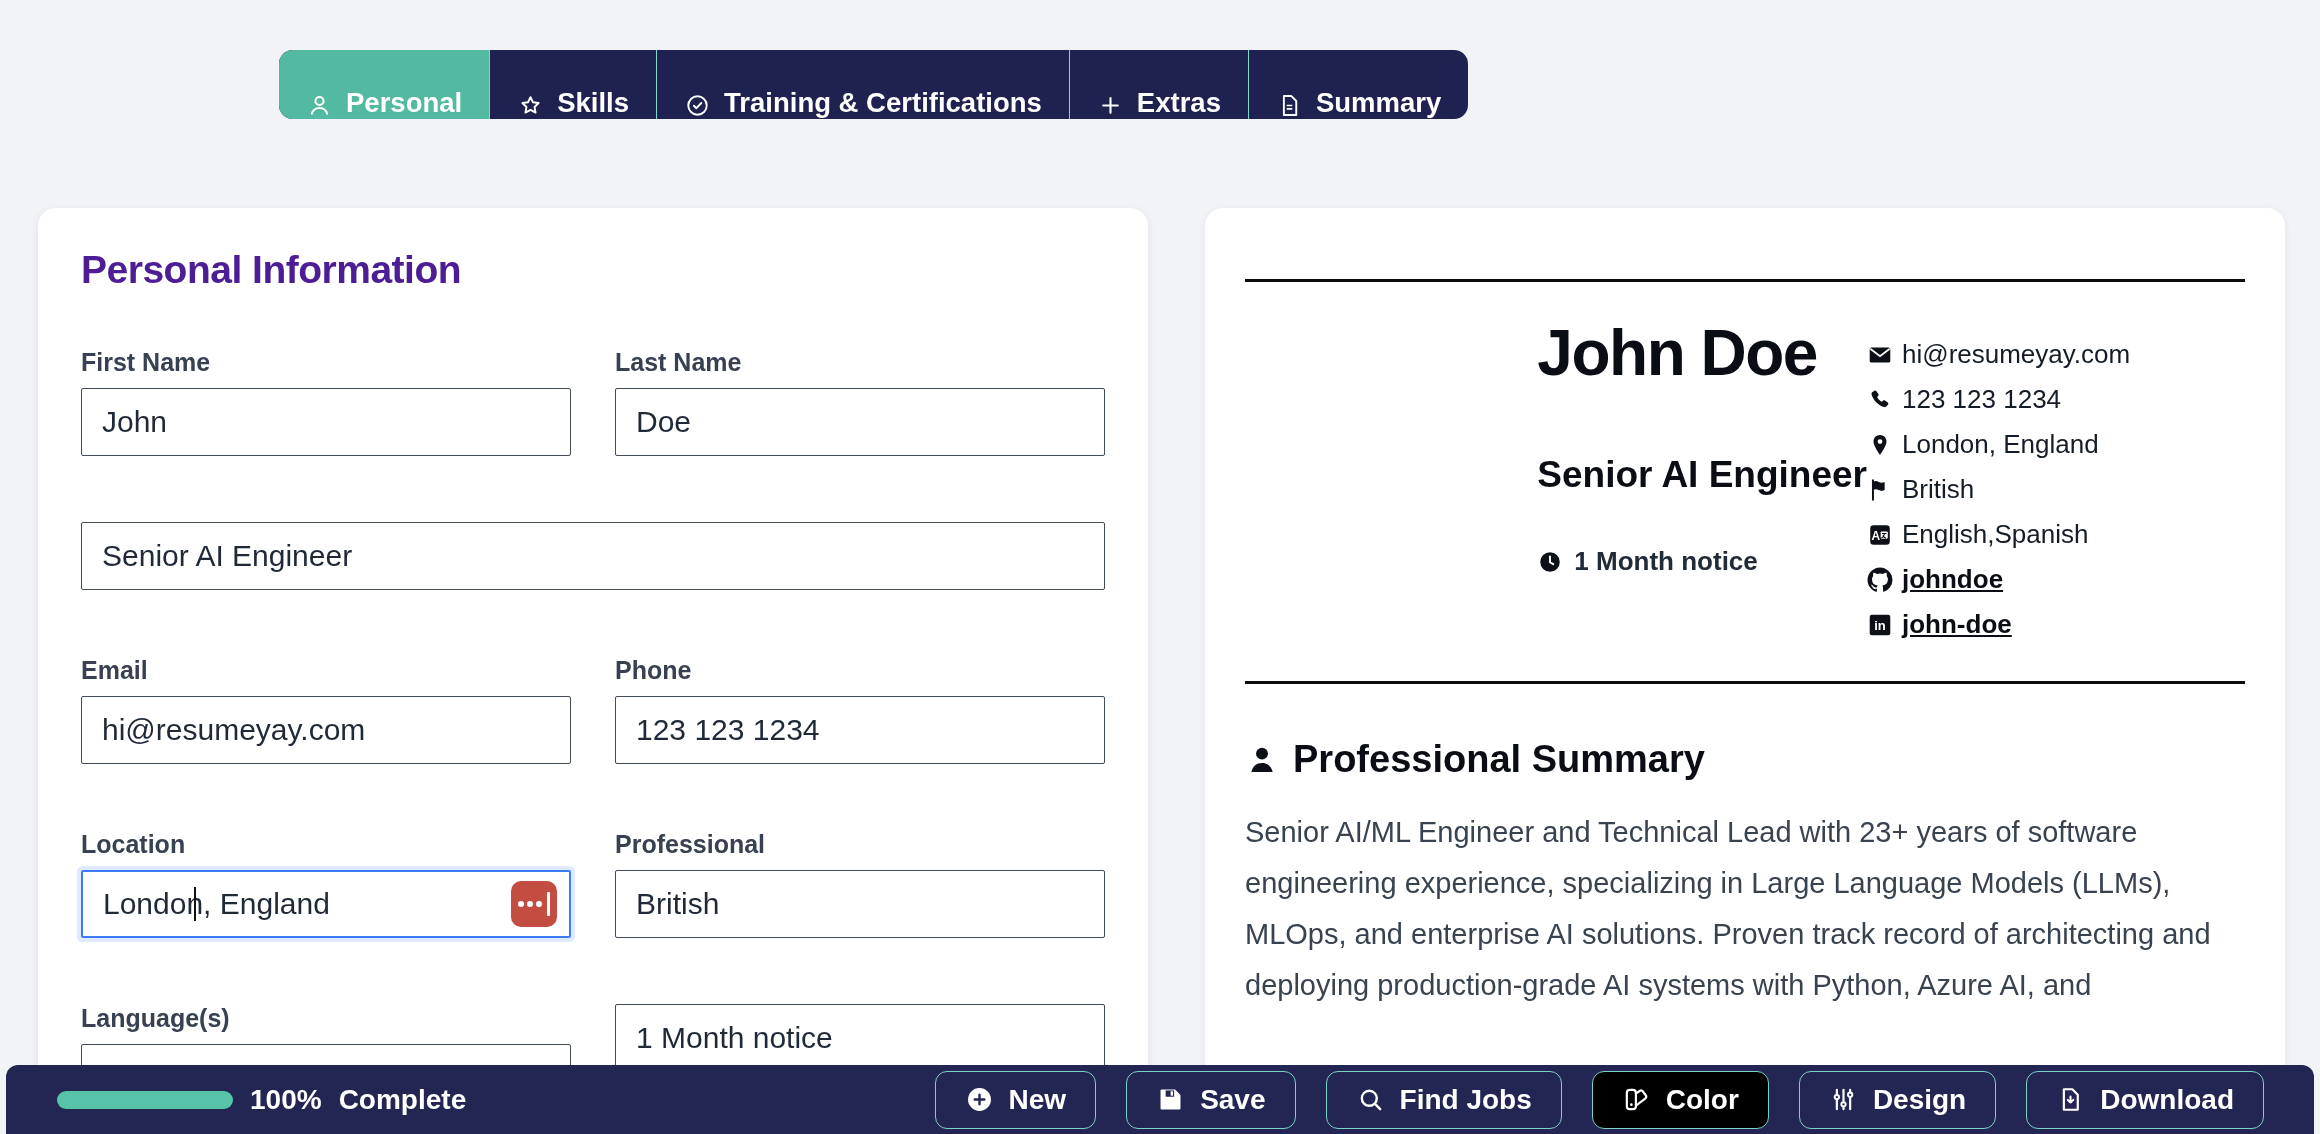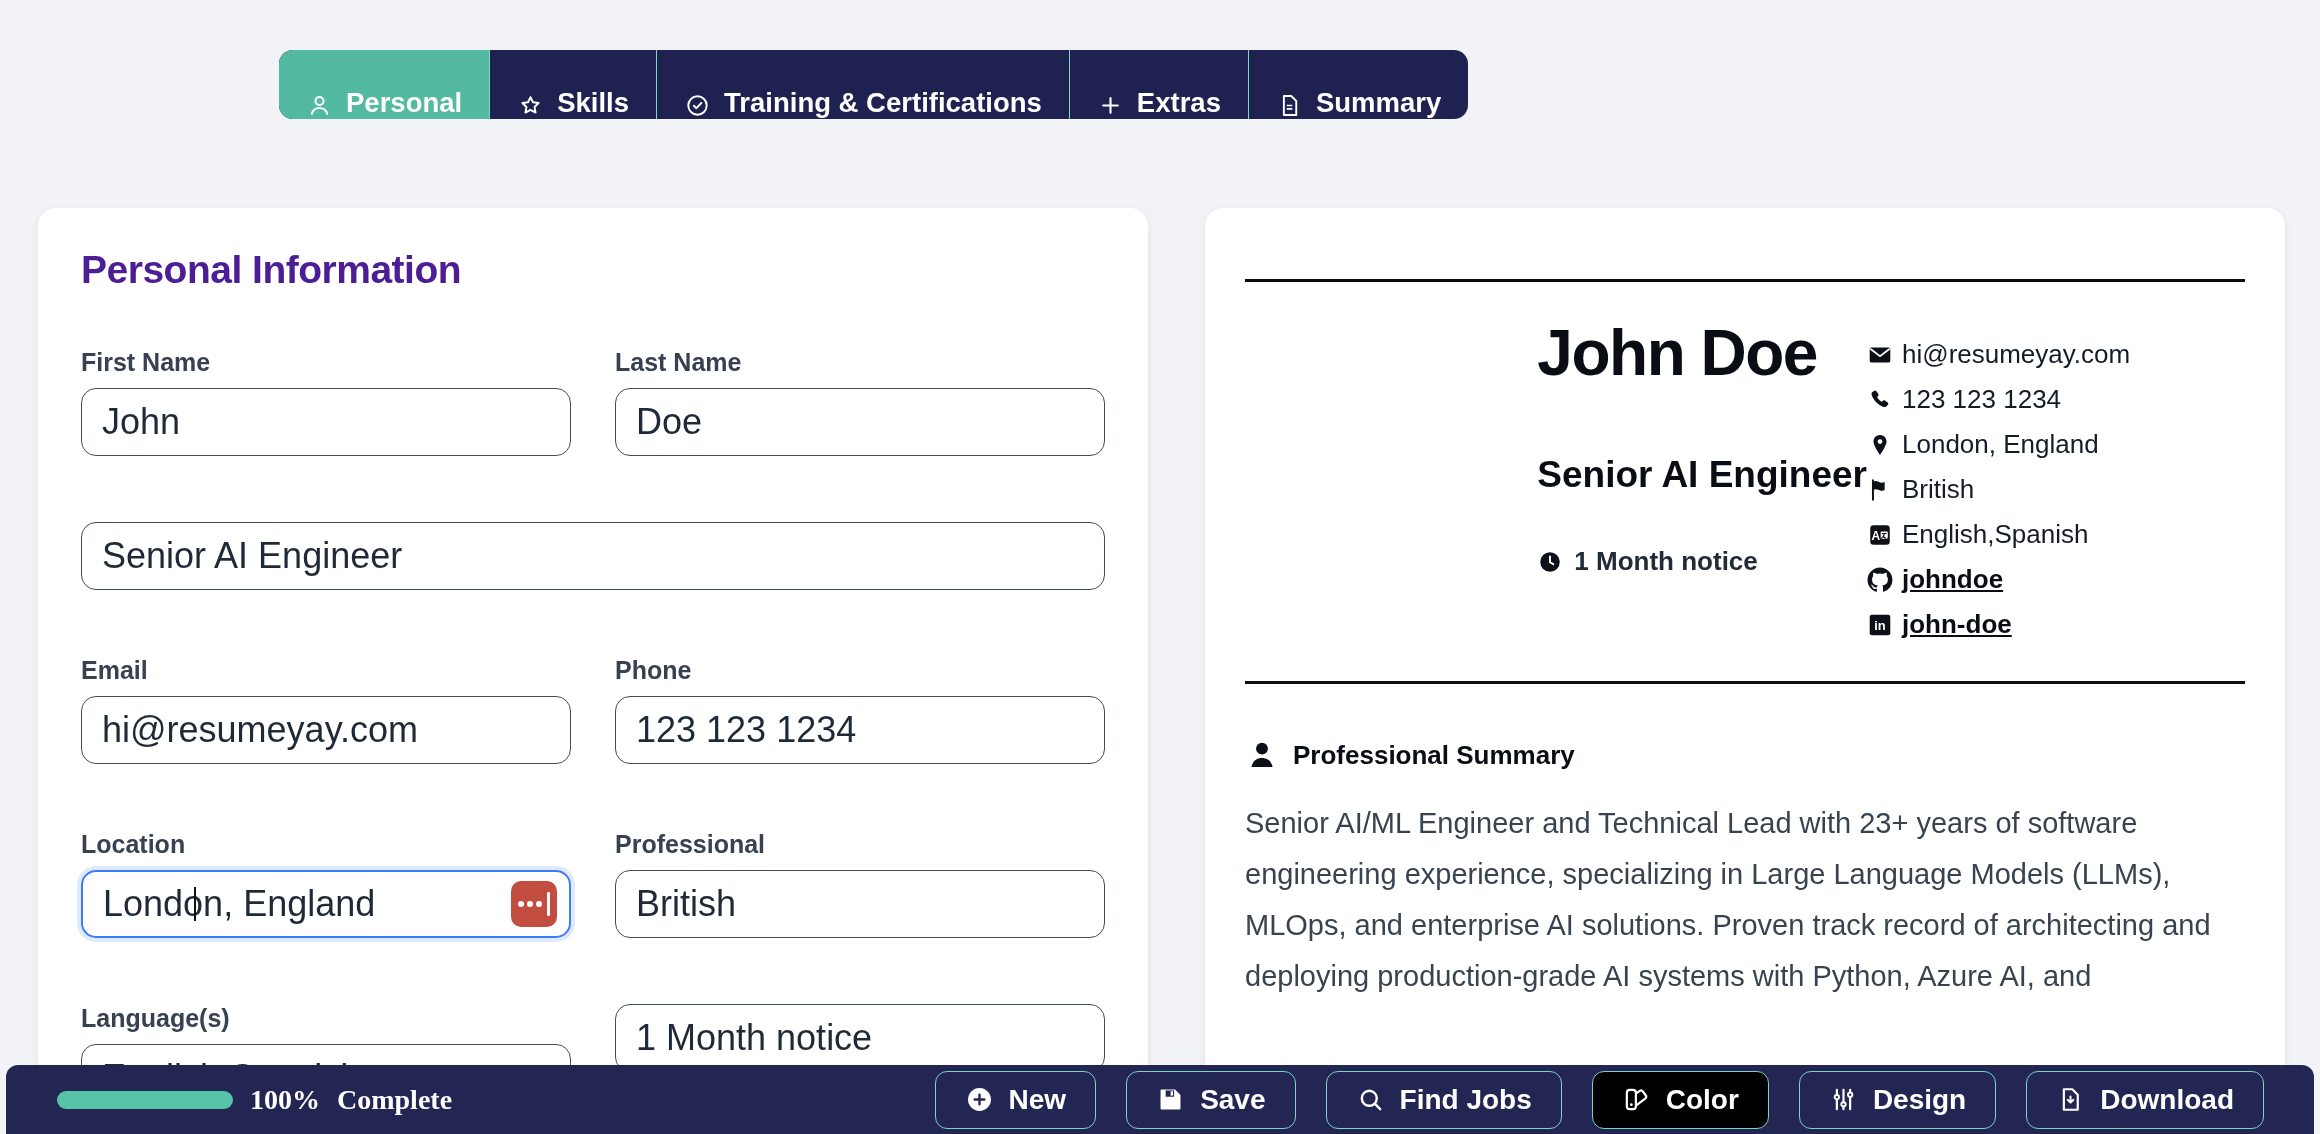--- a/index.html
+++ b/index.html
@@ -23,22 +23,22 @@
   .card.right{left:1205px;width:1080px;padding:0 40px;}
 
   
   .form-title{margin:40px 0 0;font-size:39px;font-weight:800;color:#4c1d95;letter-spacing:-.5px;}
   .form-grid{display:grid;grid-template-columns:1fr 1fr;column-gap:44px;margin-top:56px;}
   .field{margin-top:0;}
   .row2{margin-top:66px;}
   .full{grid-column:1 / span 2;}
   .f-label{font-size:25px;font-weight:700;color:#374151;margin-bottom:11px;}
   .input-wrap{position:relative;}
-  .f-input{width:100%;height:68px;box-sizing:border-box;border:1.5px solid #424b5a;border-radius:15px;
-           padding:0 20px;font-family:inherit;font-size:36px;color:#1f2937;background:#fff;outline:none;}
+  .f-input{width:100%;height:68px;box-sizing:border-box;border:1.5px solid #424b5a;border-radius:2px;
+           padding:0 20px;font-family:inherit;font-size:30px;color:#1f2937;background:#fff;outline:none;}
   .input-wrap.focused .f-input{border:2px solid #3e7bfa;box-shadow:0 0 0 4px rgba(62,123,250,.16);}
   .caret{position:absolute;left:113px;top:17px;width:2px;height:34px;background:#111;pointer-events:none;}
   .grammar-badge{position:absolute;right:14px;top:50%;transform:translateY(-50%);width:46px;height:46px;
                  border-radius:10px;background:#c44d42;display:flex;align-items:center;justify-content:center;gap:3px;cursor:pointer;}
   .g-dot{width:6px;height:6px;border-radius:50%;background:#fff;}
   .g-bar{width:3px;height:24px;background:#fff;margin-left:2px;border-radius:1px;}
 
   
   .hr{border:none;border-top:3px solid #0d0d0d;margin:0;}
   .hr.top{margin-top:71px;}
@@ -47,30 +47,30 @@
   .name{margin:0;font-size:64px;font-weight:800;color:#0a0e14;letter-spacing:-1.5px;line-height:70px;}
   .jobtitle{margin:66px 0 0;font-size:37px;font-weight:800;color:#0a0e14;}
   .notice{display:flex;align-items:center;gap:11px;margin-top:50px;font-size:26px;font-weight:600;color:#222b38;}
   .contact{width:378px;padding-top:14px;flex:0 0 auto;}
   .c-item{display:flex;align-items:center;gap:9px;height:45px;font-size:26px;color:#141c28;}
   .c-item .lnk{text-decoration:underline;font-weight:600;color:#0a0e14;}
   .ic-26{width:26px;height:26px;flex:0 0 auto;color:#0d1117;}
   .ic-26 svg{width:100%;height:100%;display:block;}
   .ic-34{width:34px;height:34px;flex:0 0 auto;color:#0d1117;}
   .ic-34 svg{width:100%;height:100%;display:block;}
-  .sum-head{display:flex;align-items:center;gap:14px;margin-top:54px;font-size:26px;font-weight:800;color:#0a0e14;}
+  .sum-head{display:flex;align-items:center;gap:14px;margin-top:54px;font-size:38px;font-weight:800;color:#0a0e14;}
   .sum-body{margin-top:26px;font-size:29px;line-height:51px;color:#39434f;}
 
   
   .bottombar{position:absolute;left:6px;right:6px;bottom:0;height:69px;background:#232552;z-index:20;
              border-radius:12px 12px 0 0;display:flex;align-items:center;padding:0 50px 0 51px;box-sizing:border-box;}
   .progress-group{display:flex;align-items:center;gap:17px;}
   .progress-track{width:176px;height:18px;border-radius:9px;background:#57c3a8;overflow:hidden;}
   .progress-fill{height:100%;background:#57c3a8;}
-  .p-pct,.p-status{color:#fff;font-size:28px;font-weight:700;font-family:Liberation Serif, serif;}
+  .p-pct,.p-status{color:#fff;font-size:28px;font-weight:700;}
   .actions{margin-left:auto;display:flex;gap:30px;}
   .action{display:flex;align-items:center;gap:15px;height:58px;padding:0 29px;border-radius:12px;
           border:1.5px solid #79d4c6;background:transparent;color:#fff;font-family:inherit;
           font-size:28px;font-weight:600;cursor:pointer;white-space:nowrap;}
   .action.dark{background:#000;}
   .a-ic{width:29px;height:29px;color:#fff;}
   .a-ic svg{width:100%;height:100%;display:block;}
 </style>
 </head>
 <body>

